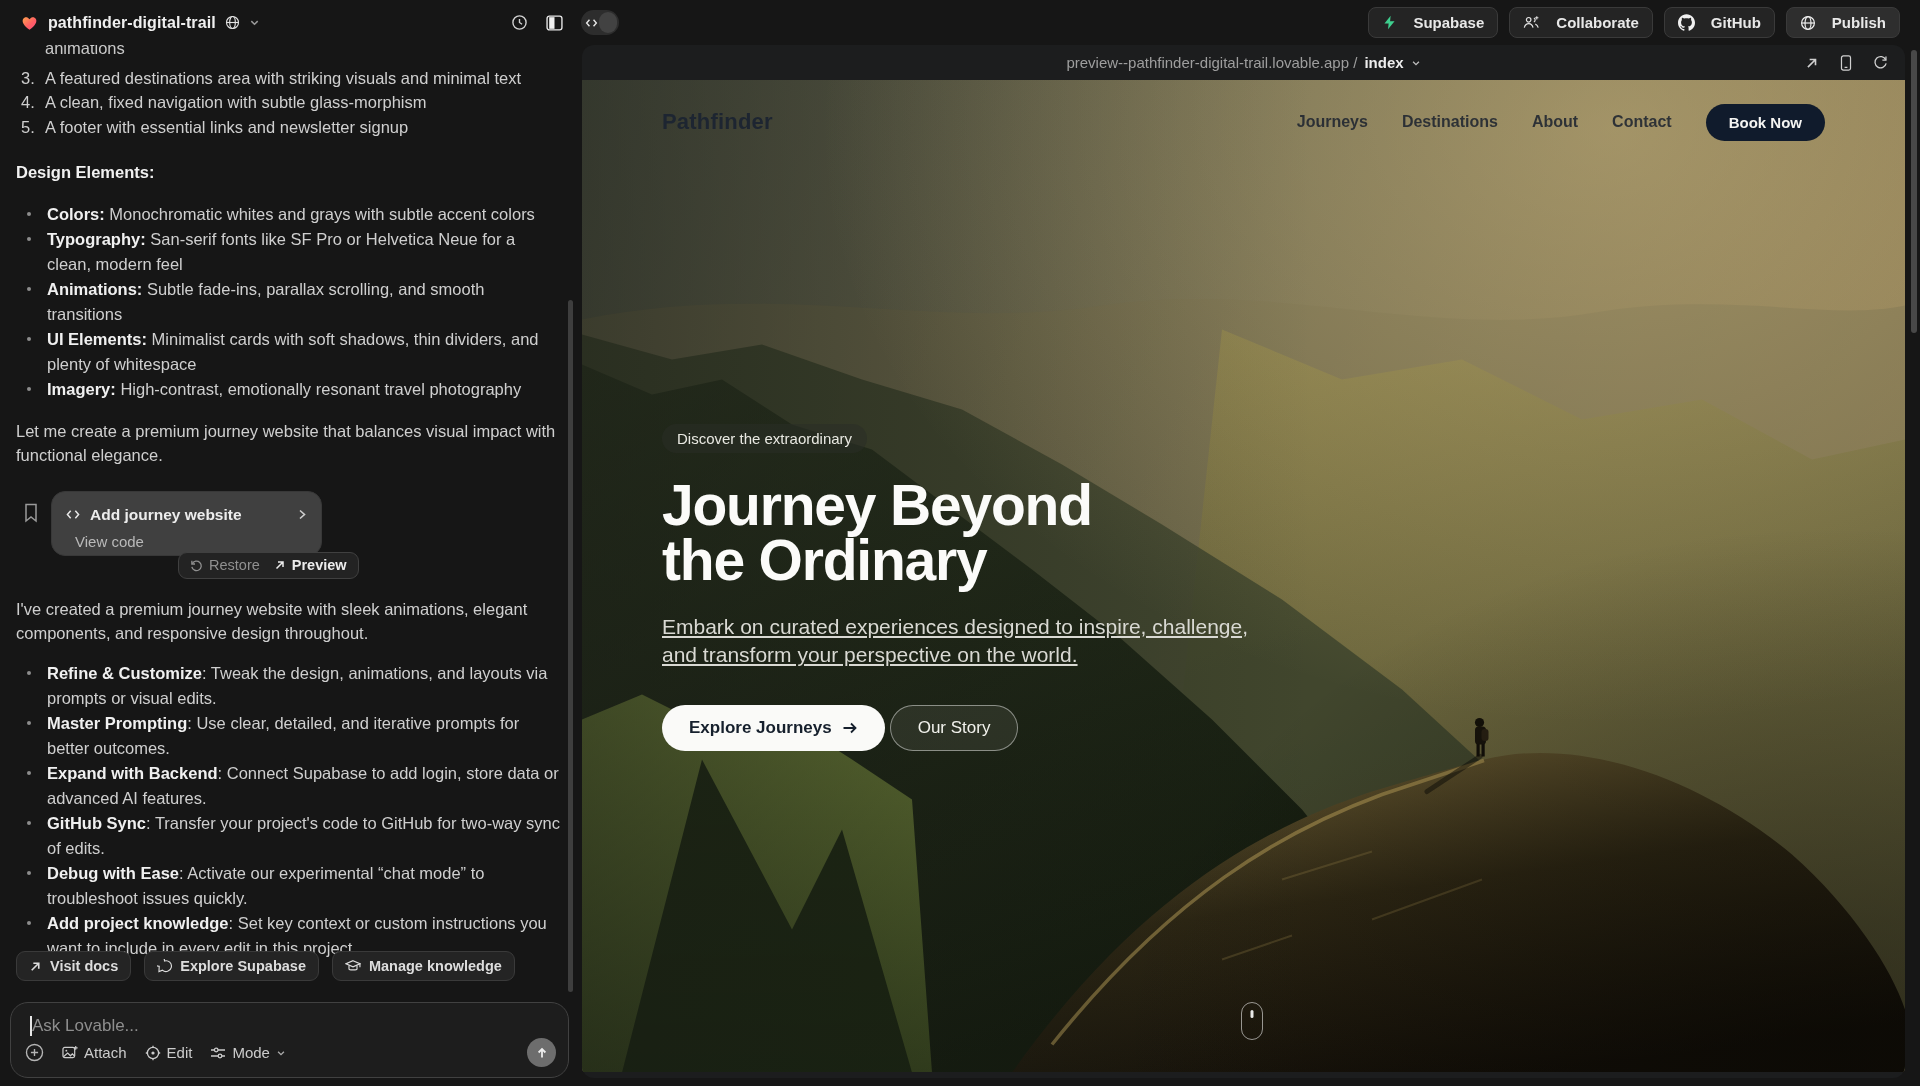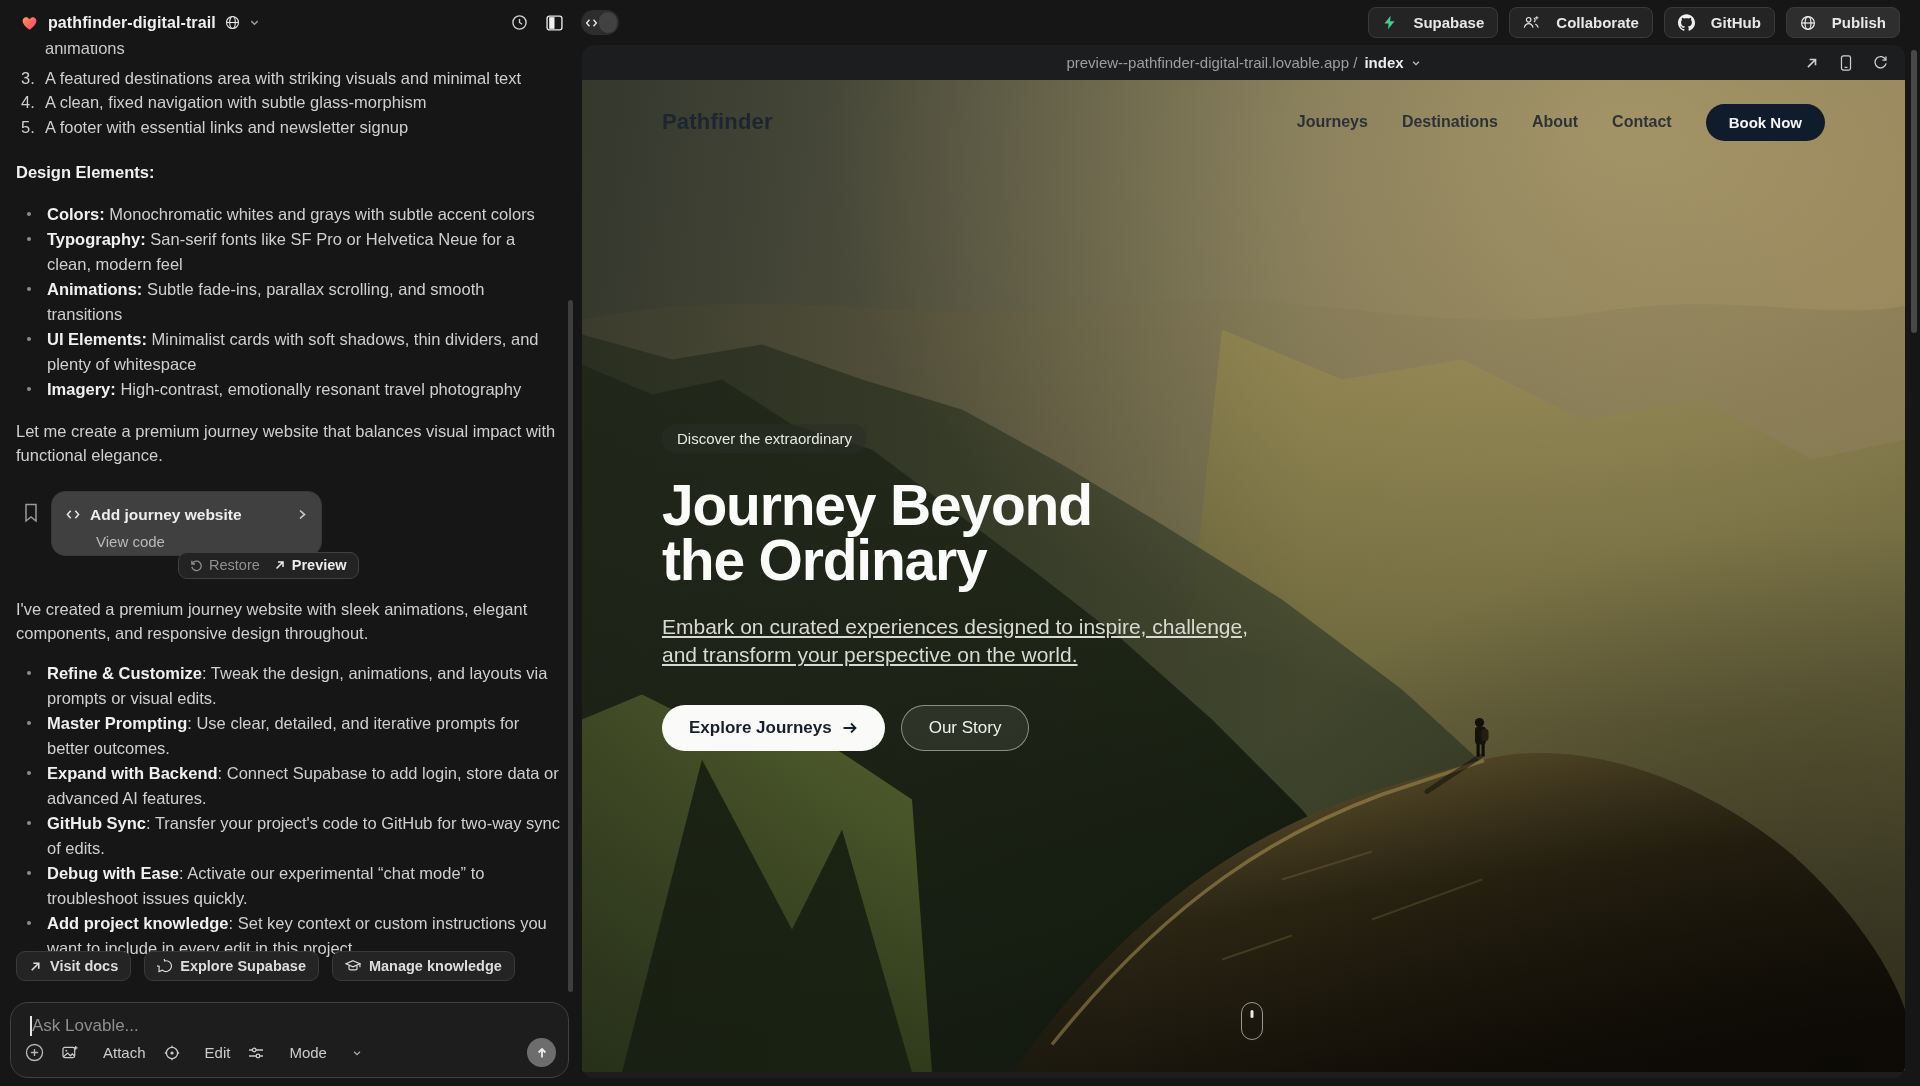--- a/index.html
+++ b/index.html
@@ -32,33 +32,33 @@
   ul.bullets li::before { content:""; position:absolute; left:11px; top:10px; width:4px; height:4px; border-radius:50%; background:#8d8d8d; }
   ul.bullets b { color:#f0f0f0; font-weight:700; }
   p.msg { margin-top:17px; width:545px; }
 
   .card-wrap { position:relative; margin-top:23px; margin-bottom:41px; margin-left:35px; width:271px; }
   .bookmark { position:absolute; left:-28px; top:12px; }
   .code-card { background:#404040; border:1px solid #383838; border-radius:14px; height:65px; padding:11px 13px 0 13px; }
   .cc-row1 { display:flex; align-items:center; gap:9px; }
   .cc-title { font-size:15.5px; font-weight:700; color:#ededed; }
   .cc-chevron { margin-left:auto; }
-  .cc-sub { margin-left:31px; margin-top:3px; font-size:15px; color:#b9b9b9; }
+  .cc-sub { margin-left:10px; margin-top:3px; font-size:15px; color:#b9b9b9; }
   .cc-toolbar { position:absolute; left:127px; top:61px; height:27px; background:#232323; border:1px solid #404040; border-radius:9px; display:flex; align-items:center; gap:14px; padding:0 11px; font-size:14.5px; z-index:3; }
   .cc-toolbar .restore { display:flex; align-items:center; gap:6px; color:#909090; cursor:pointer; }
   .cc-toolbar .previewb { display:flex; align-items:center; gap:6px; color:#ececec; font-weight:600; cursor:pointer; }
 
   .chat-actions { position:absolute; left:16px; top:906px; display:flex; gap:13px; }
   .qa-btn { height:30px; display:flex; align-items:center; gap:8px; padding:0 12px; background:#242424; border:1px solid #3a3a3a; border-radius:9px; color:#dddddd; font-size:14.5px; font-weight:600; cursor:pointer; }
 
   .chat-input { position:absolute; left:10px; top:957px; width:559px; height:76px; background:#1d1d1d; border:1px solid #414141; border-radius:18px; }
   .ci-placeholder { position:absolute; left:21px; top:13px; font-size:17px; color:#8e8e8e; }
   .ci-cursor { position:absolute; left:19px; top:13px; width:1.5px; height:20px; background:#e6e6e6; }
   .ci-controls { position:absolute; left:14px; right:12px; bottom:10px; display:flex; align-items:center; gap:18px; font-size:15px; color:#cccccc; }
-  .ci-item { display:flex; align-items:center; gap:25px; cursor:pointer; }
+  .ci-item { display:flex; align-items:center; gap:6px; cursor:pointer; }
   .send-btn { margin-left:auto; width:29px; height:29px; border-radius:50%; background:#6d6d6d; display:flex; align-items:center; justify-content:center; cursor:pointer; }
   .chat-sb { position:absolute; right:9px; top:255px; width:5px; height:692px; background:#3e3e3e; border-radius:3px; }
 
   
   .frame { position:absolute; left:582px; top:45px; width:1323px; height:1033px; background:#1c1d1e; border-radius:12px; overflow:hidden; }
   .frame-bar { height:35px; display:flex; align-items:center; justify-content:center; position:relative; font-size:15px; color:#9e9e9e; }
   .url-wrap { display:flex; align-items:center; gap:7px; cursor:pointer; }
   .url-page { color:#ededed; font-weight:700; }
   .frame-icons { position:absolute; right:17px; top:0; bottom:0; display:flex; align-items:center; gap:21px; }
   .frame-icons span { cursor:pointer; display:flex; }
@@ -69,21 +69,21 @@
   .site-nav { position:absolute; top:0; left:0; right:0; height:84px; display:flex; align-items:center; padding:0 80px; z-index:5;text-align:center; }
   .site-logo { font-size:22px; font-weight:700; color:#1d2531; letter-spacing:.2px; cursor:pointer; }
   .site-links { margin-left:auto; display:flex; gap:34px; align-items:center; }
   .site-links a { font-size:16px; color:rgba(26,33,46,.85); font-weight:600; text-decoration:none; cursor:pointer; }
   .book-now { margin-left:34px; height:37px; display:flex; align-items:center; padding:0 23px; border-radius:19px; background:#101b2c; color:#f4f4f2; font-size:15px; font-weight:600; cursor:pointer; }
 
   .hero-content { position:absolute; left:80px; top:344px; z-index:4; }
   .hero-badge { display:inline-block; padding:6px 15px; border-radius:15px; background:rgba(42,46,38,.55); color:#e9e9e2; font-size:15px; }
   .hero-h1 { margin-top:25px; font-size:57px; line-height:55px; font-weight:700; color:#fbfbf9; letter-spacing:-1.2px; }
   .hero-sub { margin-top:25px; font-size:21px; line-height:28px; color:#d9d9d3; width:625px;text-decoration:underline; }
-  .hero-ctas { margin-top:36px; display:flex; gap:16px; }
+  .hero-ctas { margin-top:36px; display:flex; gap:5px; }
   .cta-primary { height:46px; display:flex; align-items:center; gap:10px; padding:0 27px; border-radius:23px; background:#fafaf8; color:#16202d; font-size:17px; font-weight:700; cursor:pointer; }
   .cta-secondary { height:46px; display:flex; align-items:center; padding:0 27px; border-radius:23px; border:1px solid rgba(255,255,255,.45); background:rgba(200,200,190,.10); color:#f2f2ed; font-size:17px; cursor:pointer; }
 
   .scroll-mouse { position:absolute; left:659px; bottom:32px; width:22px; height:38px; border:1.5px solid rgba(255,255,255,.55); border-radius:11px; z-index:5; }
   .scroll-mouse::after { content:""; position:absolute; left:50%; top:7px; transform:translateX(-50%); width:3px; height:8px; border-radius:2px; background:rgba(255,255,255,.9); }
 
   .win-sb { position:absolute; right:3px; top:50px; width:6px; height:283px; background:#484848; border-radius:3px; }
 </style>
 </head>
 <body>

